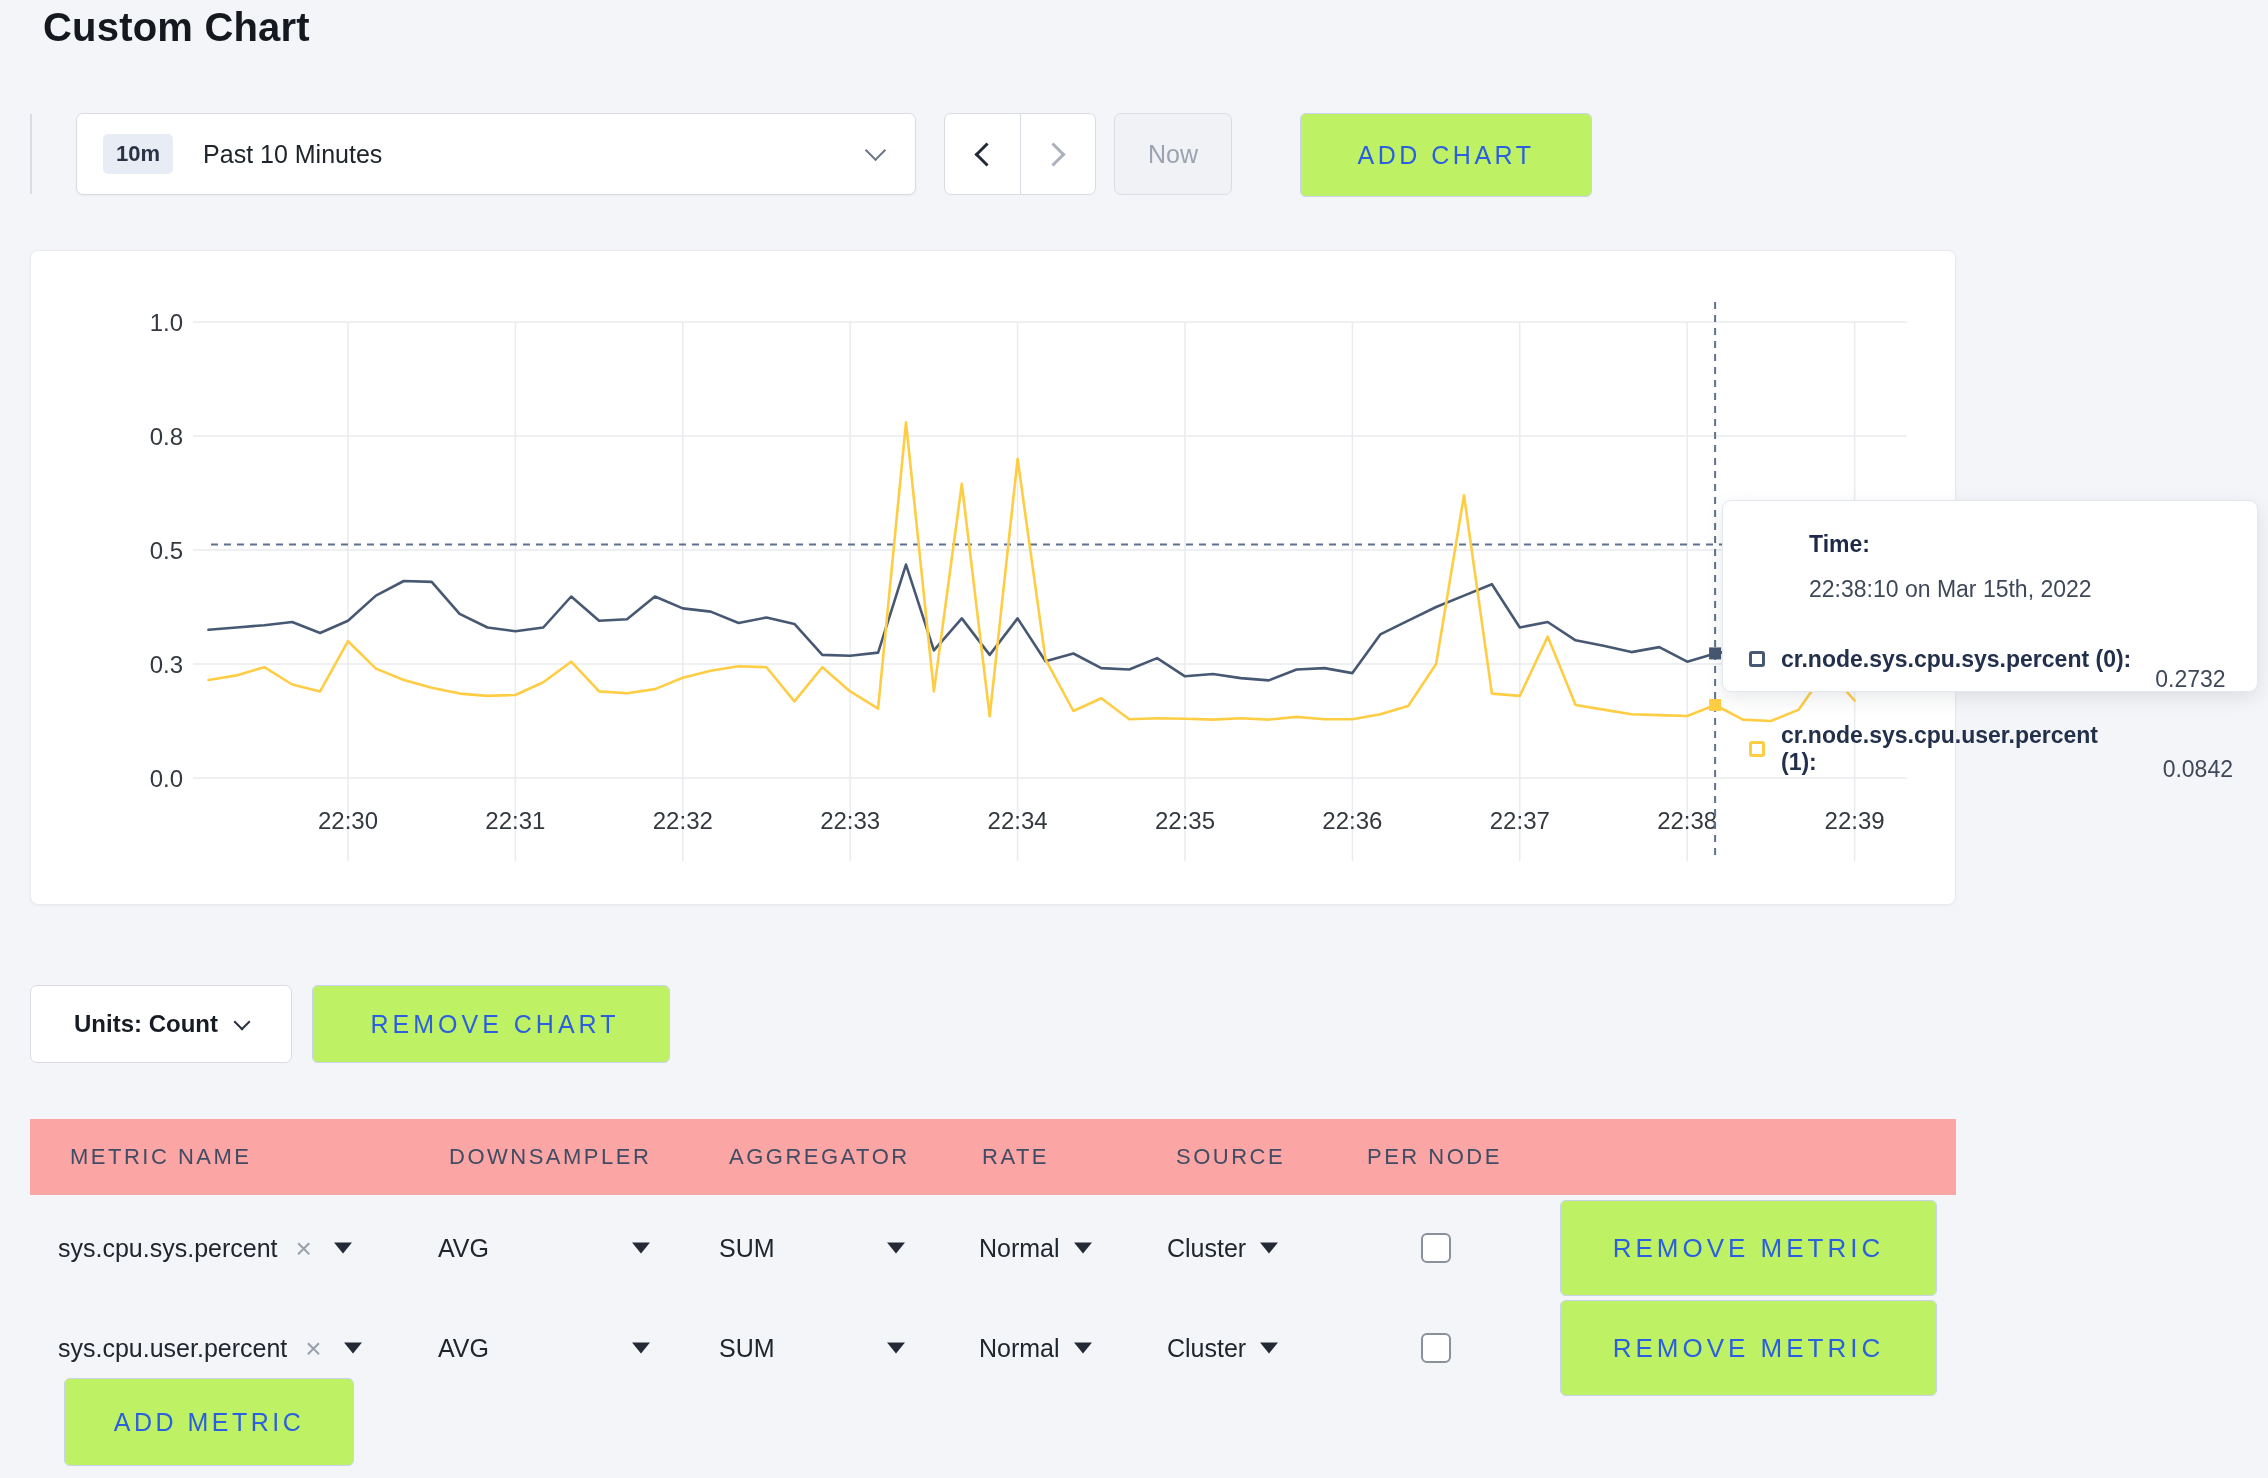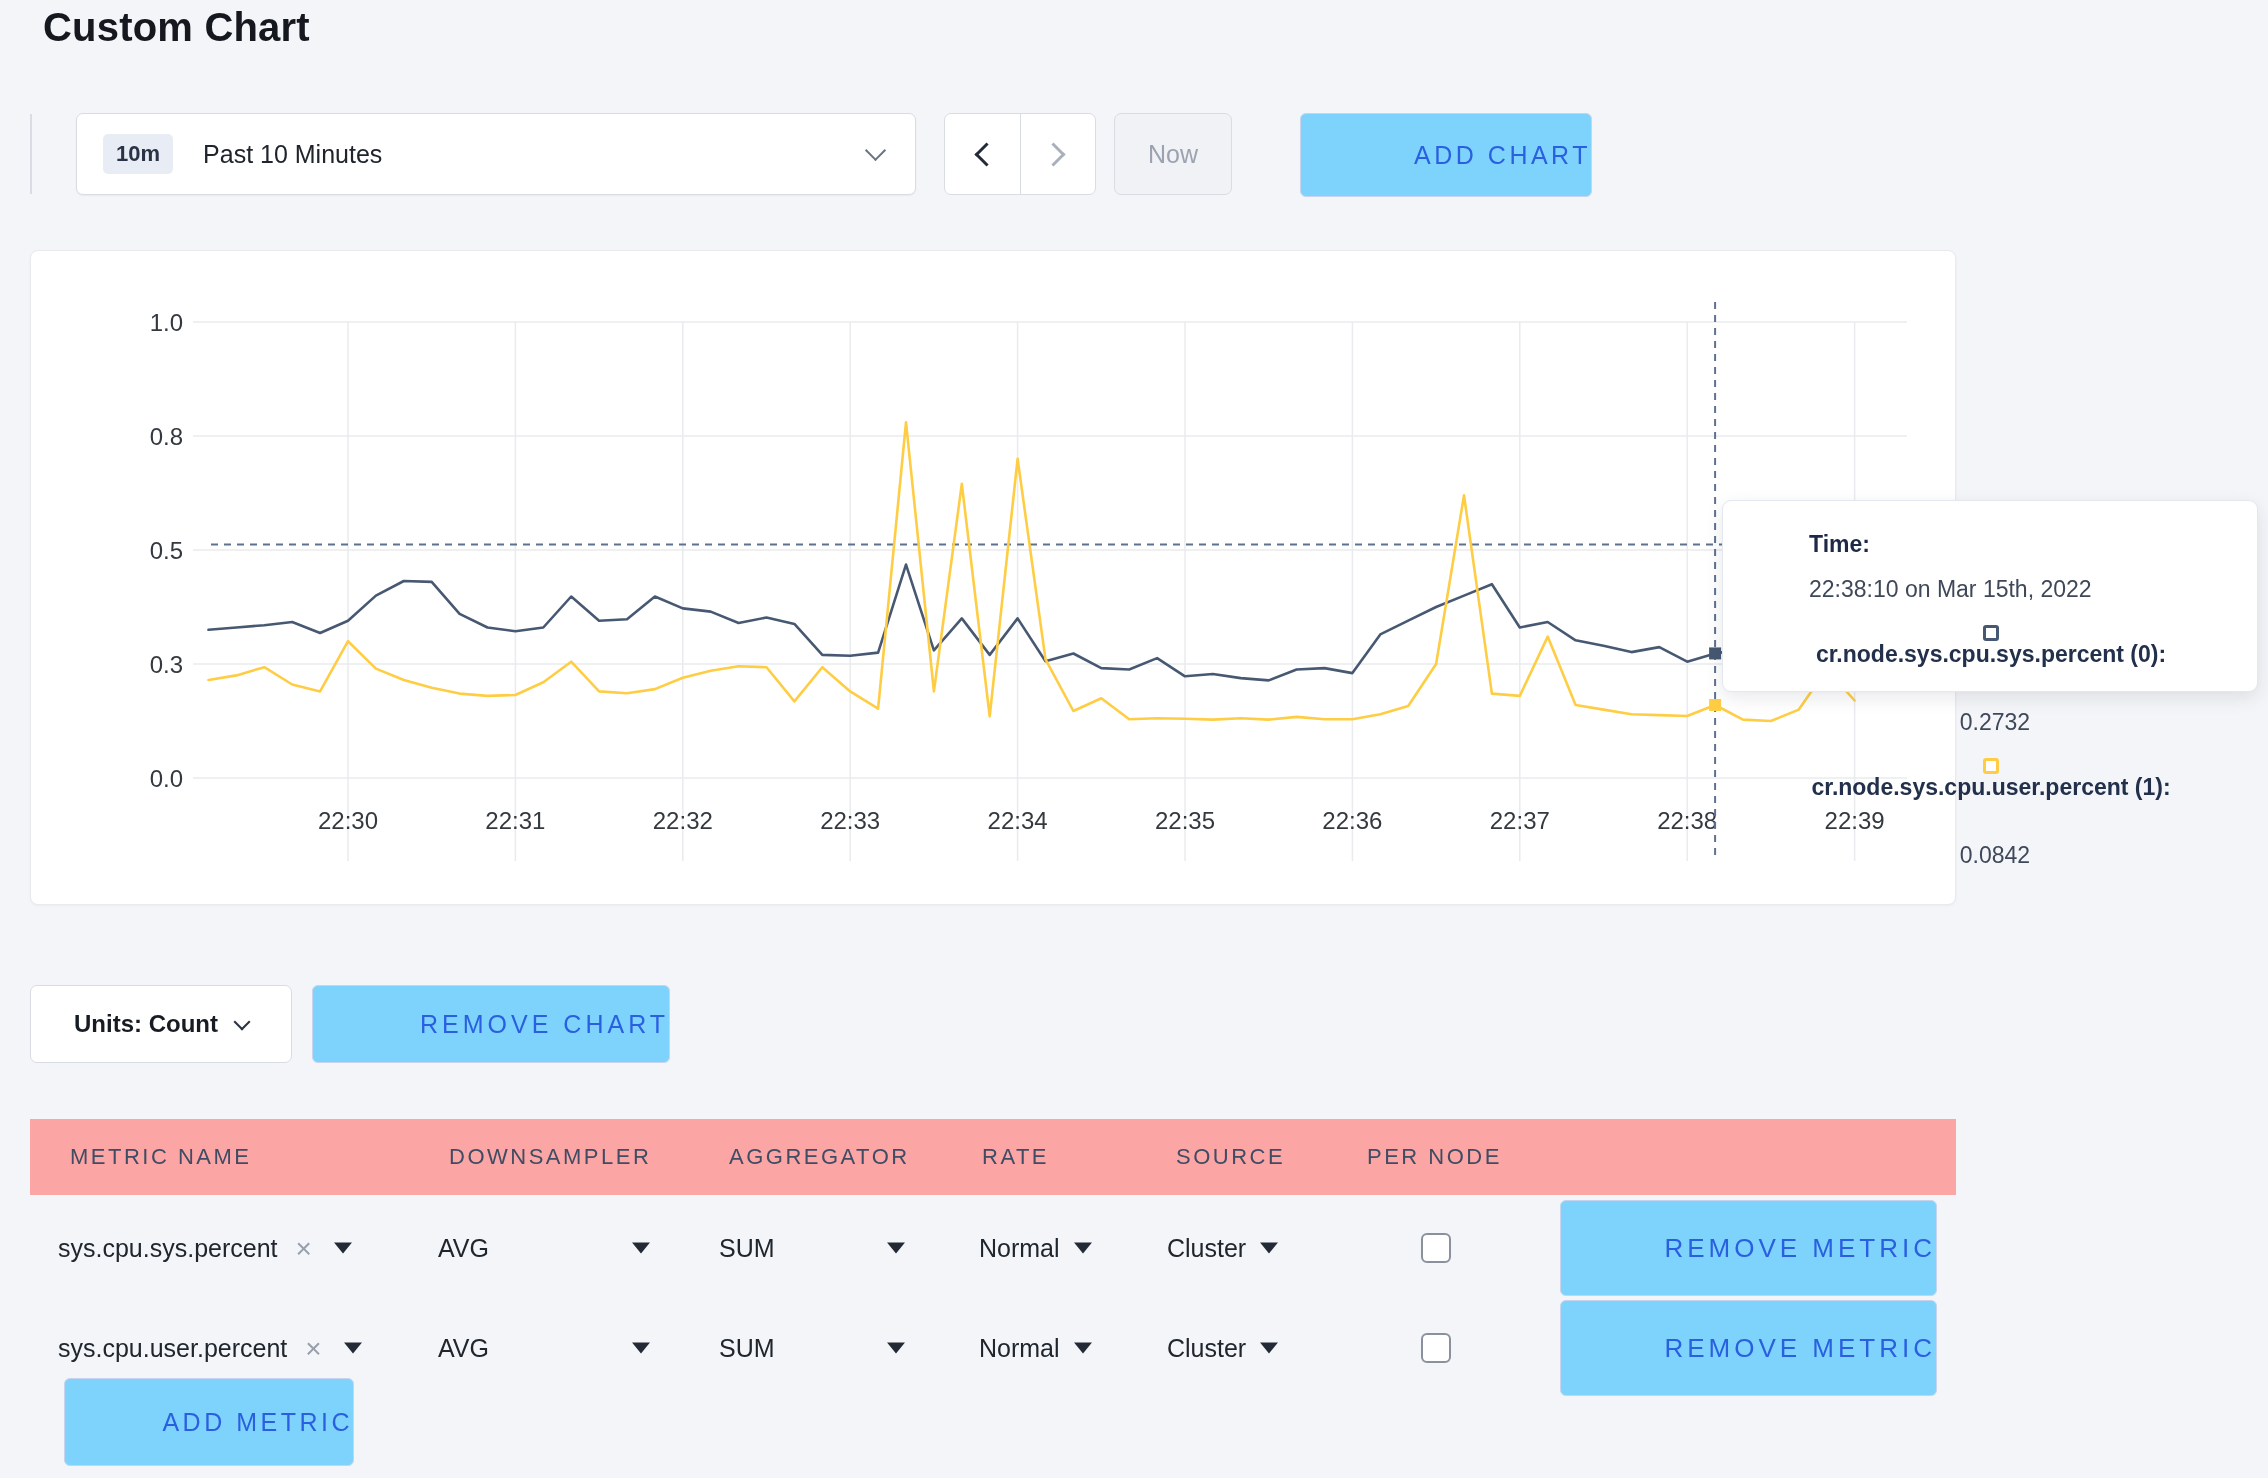--- a/index.html
+++ b/index.html
@@ -61,23 +61,23 @@
     transform:rotate(45deg); margin-right:8px;
   }
 
   .now-btn {
     left:1114px; top:113px; width:118px; height:82px;
     background:#f1f2f6; border:1px solid #d9dce3; border-radius:7px;
     font-size:25px; color:#9ba3b1; font-family:inherit; cursor:default;
   }
 
   .btn-blue {
-    background:#7dd3fc; border:1px solid #c8d4ee; border-radius:6px;
+    background:#bef264; border:1px solid #c8d4ee; border-radius:6px;
     color:#2a5fdf; font-family:inherit; cursor:pointer;
-    font-weight:500; text-align:right;
+    font-weight:500; text-align:center;
   }
   .add-chart-btn { left:1300px; top:113px; width:292px; height:84px; font-size:25px; letter-spacing:3.5px; }
 
   
   .chart-card {
     left:30px; top:250px; width:1926px; height:655px;
     background:#fff; border:1px solid #e8eaef; border-radius:8px;
     box-shadow:0 1px 3px rgba(20,28,45,.04);
   }
   .chart-card svg { position:absolute; left:0; top:0; }
@@ -89,21 +89,21 @@
   
   .chart-tooltip {
     left:1722px; top:500px; width:536px; height:192px;
     background:#fff; border:1px solid #e3e7ee; border-radius:9px;
     box-shadow:0 6px 18px rgba(30,40,60,.10);
     z-index:4; padding:30px 24px 0 26px; font-size:23px;
   }
   .tt-time { margin-left:60px; display:flex; gap:18px; align-items:baseline;flex-direction:column; }
   .tt-time-label { font-weight:700; color:#1d2946; }
   .tt-value { color:#3e4859; }
-  .tt-row { display:flex; align-items:center; gap:0; margin-top:22px;flex-direction:column; }
+  .tt-row { display:flex; align-items:center; gap:16px; margin-top:22px; }
   .tt-swatch { width:16px; height:16px; border:3.5px solid #475872; border-radius:3px; background:#fff; flex:none; }
   .tt-series-label { font-weight:700; color:#22304c; }
   .tt-row .tt-value { margin-left:8px;margin-top:41px; }
 
   
   .units-btn {
     left:30px; top:985px; width:262px; height:78px;
     background:#fff; border:1px solid #d9dce3; border-radius:7px;
     display:flex; align-items:center; justify-content:center; gap:18px; cursor:pointer;
   }

